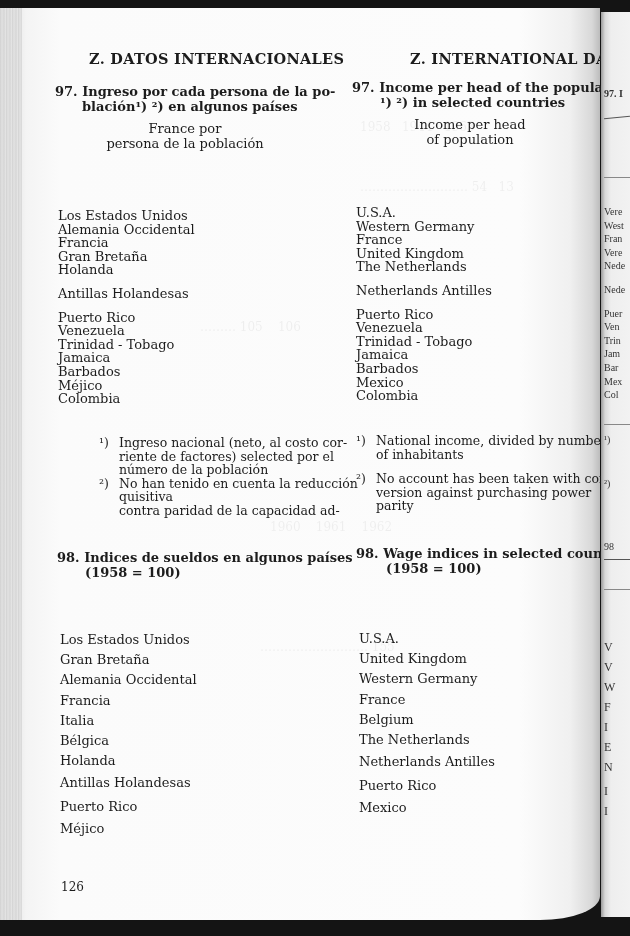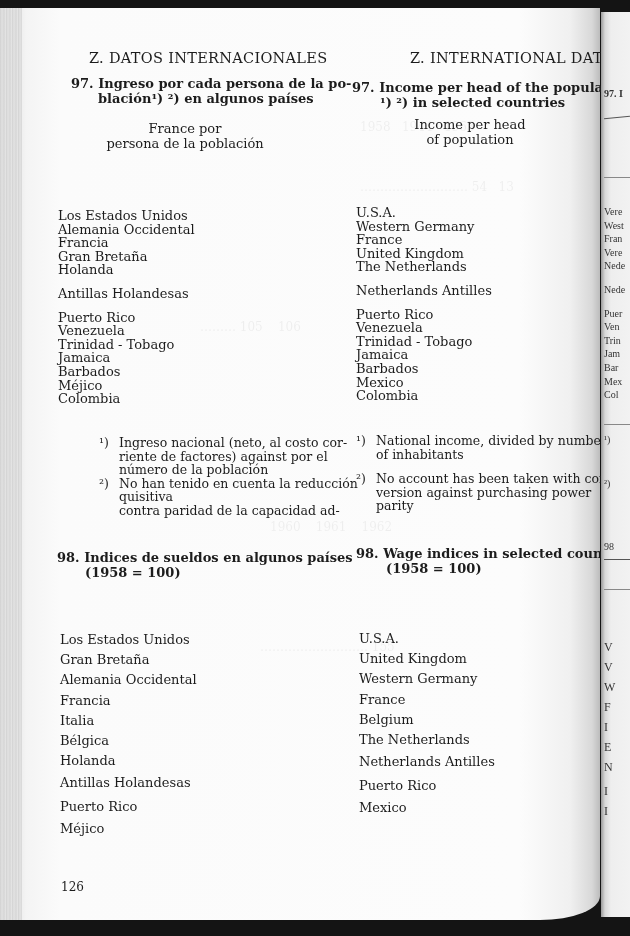--- a/index.html
+++ b/index.html
@@ -60,21 +60,21 @@
       width: 26px;
       height: 1px;
       background: #555;
     }
     .col {
       position: absolute;
       white-space: nowrap;
     }
     .heading {
       font-size: 14.5px;
-      font-weight: normal;
+      font-weight: bold;
       letter-spacing: 0.3px;
     }
     .title {
       font-size: 13px;
       font-weight: bold;
       line-height: 15px;
     }
     .subhead {
       font-size: 13px;
       line-height: 15px;
@@ -116,21 +116,21 @@
 
   <div class="ghost" style="left:360px;top:120px;">1958 &nbsp; 1944 &nbsp; 1963</div>
   <div class="ghost" style="left:360px;top:180px;">……………………… 54 &nbsp; 13</div>
   <div class="ghost" style="left:200px;top:320px;">……… 105 &nbsp;&nbsp; 106</div>
   <div class="ghost" style="left:270px;top:520px;">1960 &nbsp;&nbsp; 1961 &nbsp;&nbsp; 1962</div>
   <div class="ghost" style="left:260px;top:640px;">……………………… 155</div>
 
   <div class="col heading" style="left:89px;top:50px;">Z. DATOS INTERNACIONALES</div>
   <div class="col heading" style="left:410px;top:50px;">Z. INTERNATIONAL DATA</div>
 
-  <div class="col title" style="left:55px;top:76px;margin-left:16px;">
+  <div class="col title" style="left:55px;top:84px;">
     <div>97.  Ingreso por cada persona de la po-</div>
     <div style="padding-left:27px;">blación¹) ²)  en algunos países</div>
   </div>
   <div class="col title" style="left:352px;top:80px;">
     <div>97.  Income per head of the population</div>
     <div style="padding-left:28px;">¹) ²)  in selected countries</div>
   </div>
 
   <div class="col subhead" style="left:100px;top:121px;width:170px;">
     <div>France por</div>
@@ -173,21 +173,21 @@
     <div>Jamaica</div>
     <div>Barbados</div>
     <div>Mexico</div>
     <div>Colombia</div>
   </div>
 
   <div class="col note" style="left:57px;top:436px;margin-left:42px;">
     <div>
       <span class="num">¹)</span><span>Ingreso nacional (neto, al costo cor-</span>
     </div>
-    <div class="indent">riente de factores) against por el</div>
+    <div class="indent">riente de factores) selected por el</div>
     <div class="indent">número de la población</div>
     <div>
       <span class="num">²)</span><span>No han tenido en cuenta la reducción</span>
     </div>
     <div class="indent">quisitiva</div>
     <div class="indent">contra paridad de la capacidad ad-</div>
   </div>
 
   <div class="col note" style="left:356px;top:434px;">
     <div>

